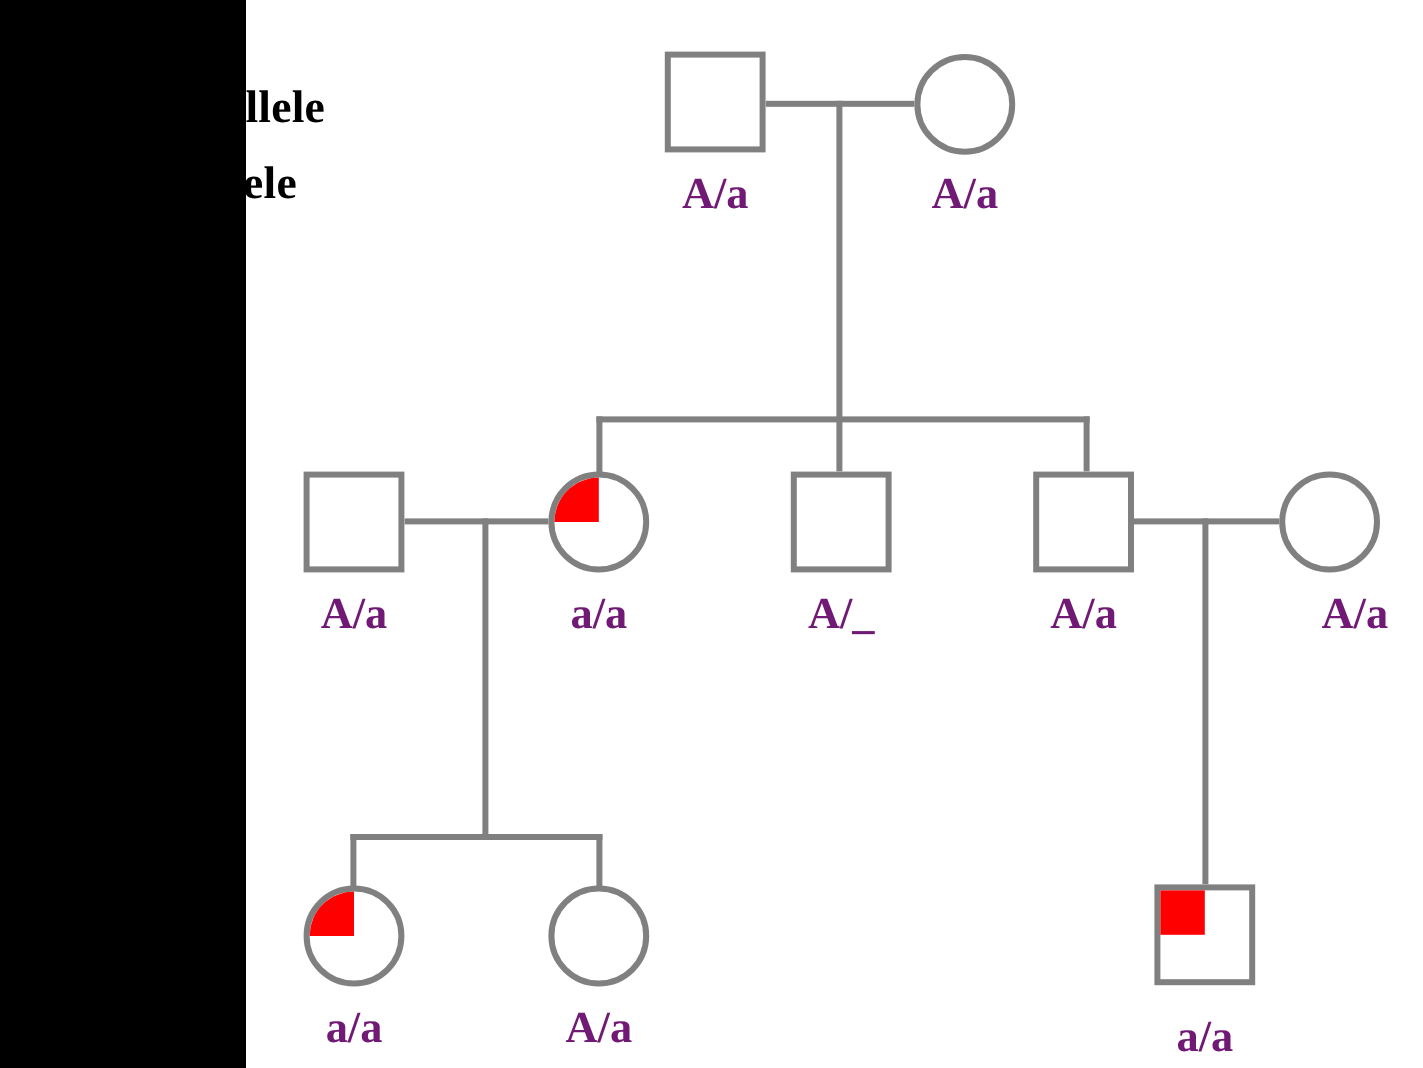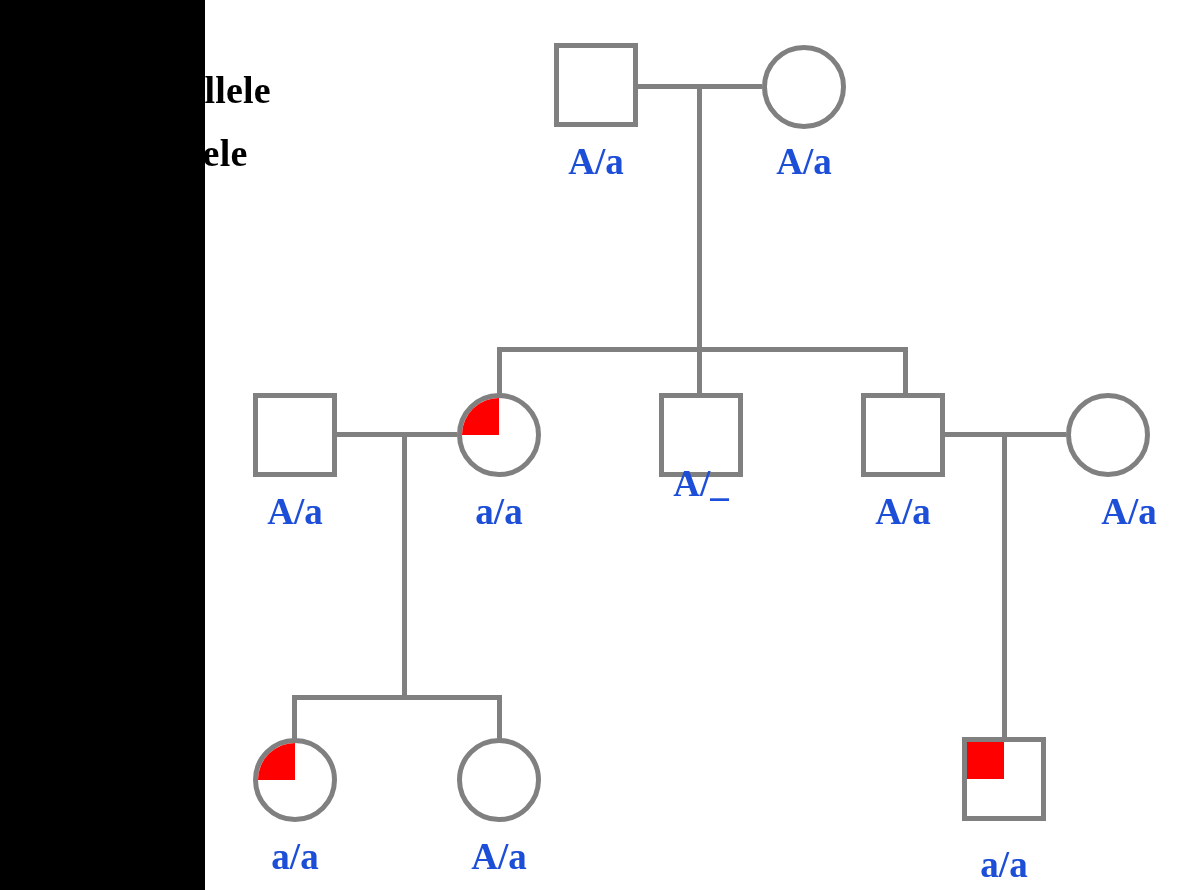--- a/index.html
+++ b/index.html
@@ -78,21 +78,21 @@
     top: 0;
     border-top-left-radius: 100%;
   }
 
   
   .glabel {
     position: absolute;
     z-index: 20;
     font-weight: bold;
     font-size: 37px;
-    color: #1d4ed8;
+    color: #701a75;
     text-align: center;
     white-space: nowrap;
     transform: translateX(-50%);
   }
 </style>
 </head>
 <body>
 
 <div id="canvas">
 
@@ -125,21 +125,21 @@
   <div class="symbol ci" style="left:1066px; top:393px; width:84px; height:84px;"></div>
 
   <div class="line hline" style="left:337px; top:432px; width:120px;"></div>
   <div class="line hline" style="left:945px; top:432px; width:121px;"></div>
 
   <div class="line vline" style="left:402px; top:432px; height:265px;"></div>
   <div class="line vline" style="left:1002px; top:432px; height:305px;"></div>
 
   <div class="glabel" style="left:295px; top:490px;">A/a</div>
   <div class="glabel" style="left:499px; top:490px;">a/a</div>
-  <div class="glabel" style="left:701px; top:462px;">A/_</div>
+  <div class="glabel" style="left:701px; top:490px;">A/_</div>
   <div class="glabel" style="left:903px; top:490px;">A/a</div>
   <div class="glabel" style="left:1129px; top:490px;">A/a</div>
 
   <div class="line hline" style="left:292px; top:695px; width:210px;"></div>
   <div class="line vline" style="left:292px; top:695px; height:45px;"></div>
   <div class="line vline" style="left:497px; top:695px; height:45px;"></div>
 
   <div class="symbol ci" style="left:253px; top:738px; width:84px; height:84px;">
     <div class="quad quad-ci"></div>
   </div>

